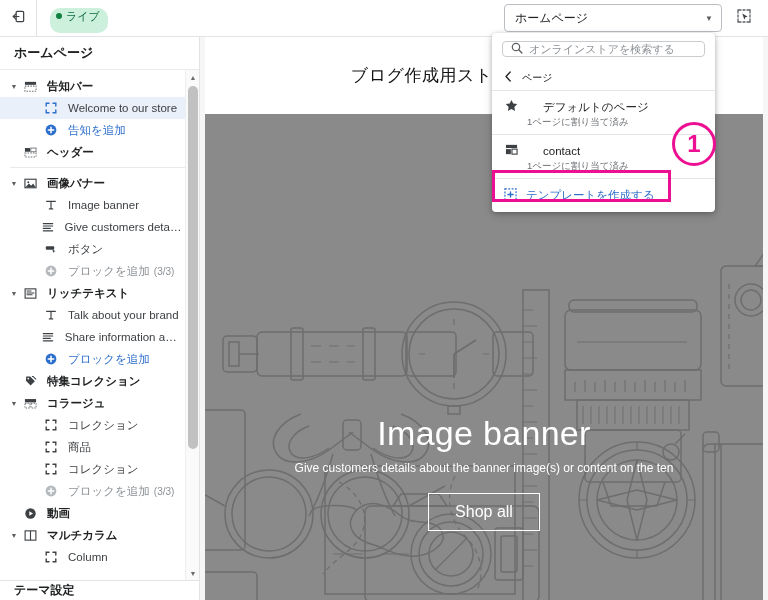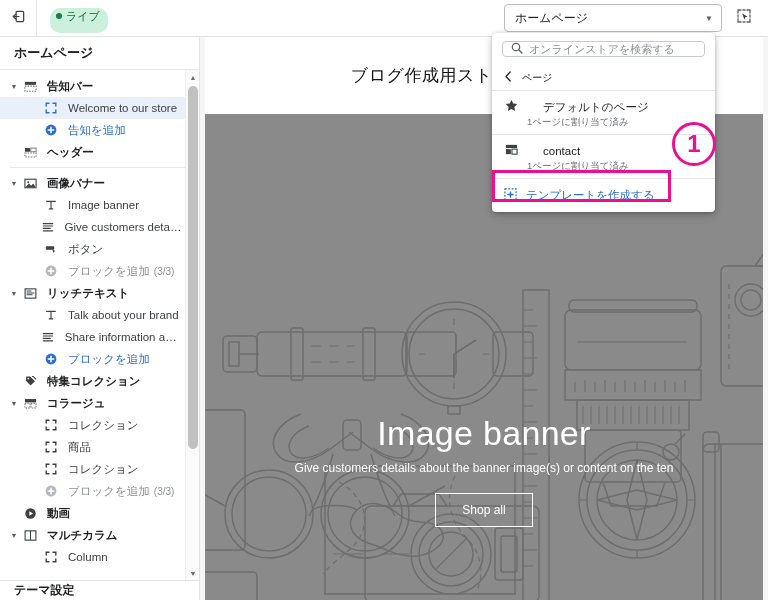--- a/index.html
+++ b/index.html
@@ -125,21 +125,21 @@
     position: relative; height: 486px; background: #8a8a8a; overflow: hidden;
   }
   .banner svg.art { position: absolute; inset: 0; width: 100%; height: 100%; }
   .banner-text {
     position: absolute; left: 0; right: 0; top: 300px; text-align: center; color: #fff;
   }
   .banner-h { font-size: 34px; font-weight: normal; letter-spacing: .3px; line-height: 38px; }
   .banner-p { font-size: 12px; margin-top: 9px; white-space: nowrap; overflow: hidden; }
   .shop-btn {
     display: inline-block; margin-top: 18px; border: 1px solid #fff; color: #fff;
-    padding: 9px 26px; font-size: 12px; background: transparent; cursor: pointer;
+    padding: 9px 26px; font-size: 16px; background: transparent; cursor: pointer;
   }
 
   
   .dropdown {
     position: absolute; left: 492px; top: 33px; width: 223px;
     background: #fff; border-radius: 4px;
     box-shadow: 0 1px 4px rgba(0,0,0,.22), 0 3px 10px rgba(0,0,0,.16);
     padding: 8px 0 0 0; z-index: 30;
   }
   .dd-searchwrap { padding: 0 10px 8px; }

